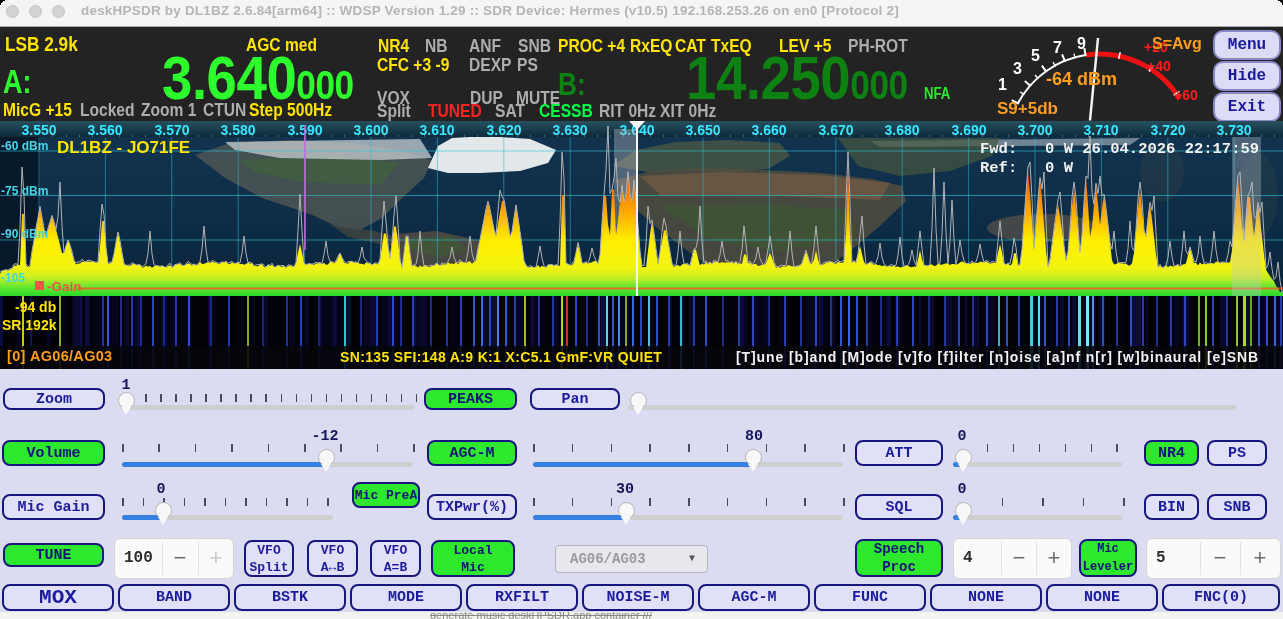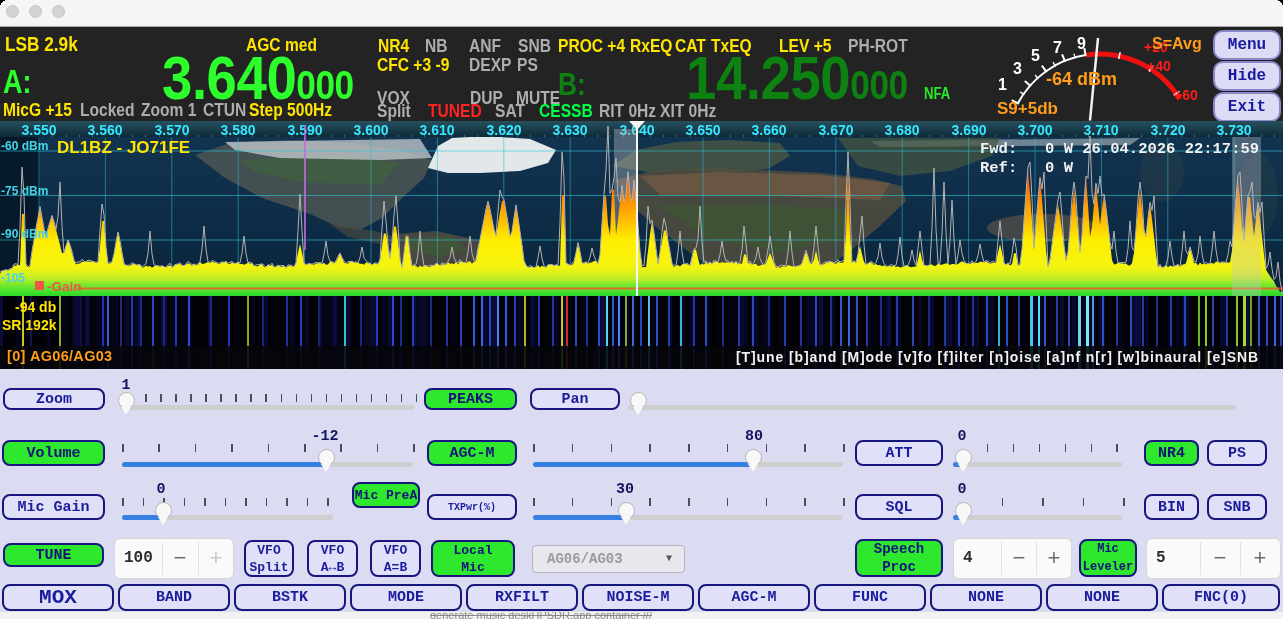--- a/index.html
+++ b/index.html
@@ -39,31 +39,32 @@
 .track { position:absolute; height:4.5px; background:#cfcfcf; border-radius:3px; }
 .tfill { position:absolute; height:4.5px; background:#3580e0; border-radius:3px; }
 .tick { position:absolute; width:1.5px; background:#4a4a58; }
 .thumb { position:absolute; width:17px; height:17px; border-radius:50%; background:#f8f8f8; border:1px solid #b4b4b4; z-index:3; }
 .thumbtip { position:absolute; width:0; height:0; border-left:5px solid transparent; border-right:5px solid transparent; border-top:8px solid #f8f8f8; z-index:3; }
 .sval { position:absolute; width:60px; text-align:center; font-weight:bold; font-size:15px; color:#15155e; font-family:"Liberation Mono", monospace; }
 .spin { position:absolute; background:#fafafa; border:1px solid #d8d4d0; border-radius:6px; }
 .spinval { position:absolute; font-weight:bold; font-size:16px; color:#2b2b2b; font-family:"Liberation Mono", monospace; }
 .spindiv { position:absolute; width:1px; background:#e6e2de; }
 .spinpm { position:absolute; text-align:center; font-size:22px; font-weight:normal; font-family:"Liberation Sans", sans-serif; }
-.combo { position:absolute; background:#e7e7ed; border:1px solid #b4b4bc; border-radius:4px; color:#9a9aa2; font-weight:bold; font-size:14px; line-height:26px; padding-left:14px; font-family:"Liberation Mono", monospace; }
+.combo { position:absolute; background:#e7e7ed; border:1px solid #b4b4bc; border-radius:4px; color:#9a9aa2; font-weight:bold; font-size:14px; line-height:26px; padding-left:14px; font-family:"Liberation Mono", monospace;margin-left:23px; }
 .carrow { position:absolute; right:12px; top:0; font-size:10px; color:#555; }
 #botstrip { position:absolute; left:0; top:612px; width:1283px; height:7px; background:#f2f2f0; overflow:hidden; }
 </style></head><body>
 
 <div style="position:absolute;left:0;top:0;width:8px;height:8px;background:radial-gradient(circle at 8px 8px, transparent 8px, #000 8px);z-index:99"></div>
 <div style="position:absolute;right:0;top:0;width:8px;height:8px;background:radial-gradient(circle at 0 8px, transparent 8px, #000 8px);z-index:99"></div>
 <div id="titlebar">
   <div class="tl" style="left:6px"></div>
   <div class="tl" style="left:29px"></div>
   <div class="tl" style="left:52px"></div>
+  <div id="title">deskHPSDR by DL1BZ 2.6.84[arm64] :: WDSP Version 1.29 :: SDR Device: Hermes (v10.5) 192.168.253.26 on en0 [Protocol 2]</div>
 </div>
 
 <div id="toppanel">
   <div class="t yel cnd" style="left:5px;top:6px;font-size:21px">LSB 2.9k</div>
   <div class="t yel cnd" style="left:246px;top:8px;font-size:19px">AGC med</div>
   <div class="t grn cnd" style="left:3px;top:38px;font-size:33px">A:</div>
   <div class="t grn cnd88" style="left:162px;top:20px;font-size:62px;line-height:1;letter-spacing:-0.5px">3.640<span style="font-size:40px">000</span></div>
   <div class="t yel cnd" style="left:3px;top:72.5px;font-size:19px">MicG +15</div>
   <div class="t gry cnd" style="left:80px;top:72.5px;font-size:19px">Locked</div>
   <div class="t gry cnd" style="left:141px;top:72.5px;font-size:19px">Zoom 1</div>
@@ -727,20 +728,21 @@
       <rect x="1250" y="0" width="2" height="73" fill="#66aa20"></rect>
       <rect x="1258" y="0" width="2" height="73" fill="#3058c8"></rect>
       <rect x="1266" y="0" width="2" height="73" fill="#2c4cc0"></rect>
       <rect x="1274" y="0" width="2" height="73" fill="#3868d8"></rect>
       <rect x="1280" y="0" width="2" height="73" fill="#2440a8"></rect>
     </svg>
   <div id="statusoverlay"></div>
   <div class="wft yel" style="left:15px;top:3px;font-size:14px">-94 db</div>
   <div class="wft yel" style="left:2px;top:21px;font-size:14px">SR 192k</div>
   <div class="wft" style="left:7px;top:52px;font-size:14.5px;letter-spacing:0.3px;color:#ff9d1c">[0]&nbsp;AG06/AG03</div>
+  <div class="wft" style="left:340px;top:52.5px;font-size:14px;letter-spacing:0.35px;color:#ffe400">SN:135 SFI:148 A:9 K:1 X:C5.1 GmF:VR QUIET</div>
   <div class="wft" style="left:736px;top:52.5px;font-size:14px;letter-spacing:0.9px;color:#f2f2f2">[T]une [b]and [M]ode [v]fo [f]ilter [n]oise [a]nf n[r] [w]binaural [e]SNB</div>
 </div>
 
 <div id="panelbg"></div>
 <div id="panel">
     <div class="lbtn" style="left:3px;top:388px;width:102px;height:22px;font-size:15px;">Zoom</div>
     <div class="track" style="left:120px;top:405px;width:294px"></div>
     <div class="tick" style="left:145.0px;top:394px;height:8px"></div>
     <div class="tick" style="left:160.1px;top:394px;height:8px"></div>
     <div class="tick" style="left:175.1px;top:394px;height:8px"></div>
@@ -823,21 +825,21 @@
     <div class="tick" style="left:224.5px;top:498px;height:8px"></div>
     <div class="tick" style="left:245.0px;top:498px;height:8px"></div>
     <div class="tick" style="left:265.5px;top:498px;height:8px"></div>
     <div class="tick" style="left:286.0px;top:498px;height:8px"></div>
     <div class="tick" style="left:306.5px;top:498px;height:8px"></div>
     <div class="tick" style="left:327.0px;top:498px;height:8px"></div>
     <div class="thumb" style="left:154.5px;top:502.0px"></div>
     <div class="thumbtip" style="left:158.0px;top:516.5px"></div>
     <div class="sval" style="left:131.0px;top:481px">0</div>
     <div class="gbtn" style="left:352px;top:482px;width:68px;height:26px;font-size:13px;">Mic PreA</div>
-    <div class="lbtn" style="left:427px;top:494px;width:90px;height:26px;font-size:10px;text-align:right;">TXPwr(%)</div>
+    <div class="lbtn" style="left:427px;top:494px;width:90px;height:26px;font-size:15px;text-align:right;">TXPwr(%)</div>
     <div class="track" style="left:533px;top:515px;width:310px"></div>
     <div class="tfill" style="left:533px;top:515px;width:93px"></div>
     <div class="tick" style="left:533.0px;top:498px;height:8px"></div>
     <div class="tick" style="left:571.8px;top:498px;height:8px"></div>
     <div class="tick" style="left:610.5px;top:498px;height:8px"></div>
     <div class="tick" style="left:649.2px;top:498px;height:8px"></div>
     <div class="tick" style="left:688.0px;top:498px;height:8px"></div>
     <div class="tick" style="left:726.8px;top:498px;height:8px"></div>
     <div class="tick" style="left:765.5px;top:498px;height:8px"></div>
     <div class="tick" style="left:804.2px;top:498px;height:8px"></div>

